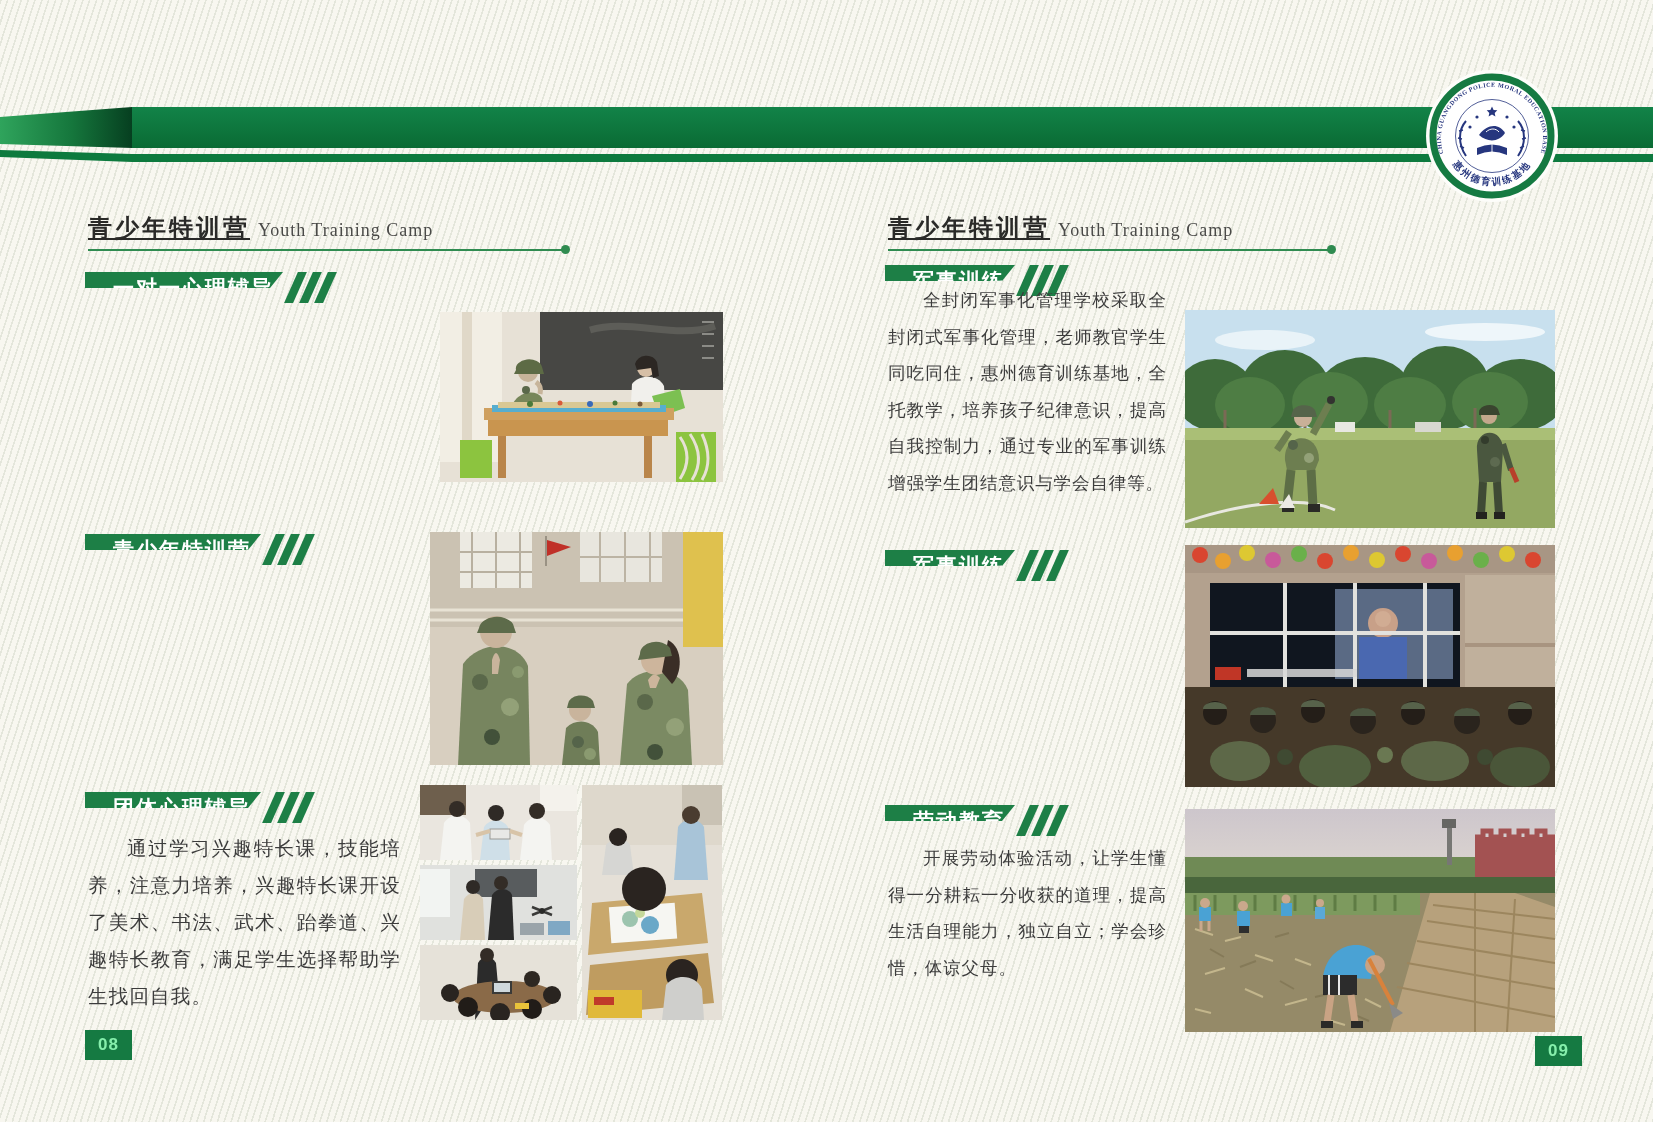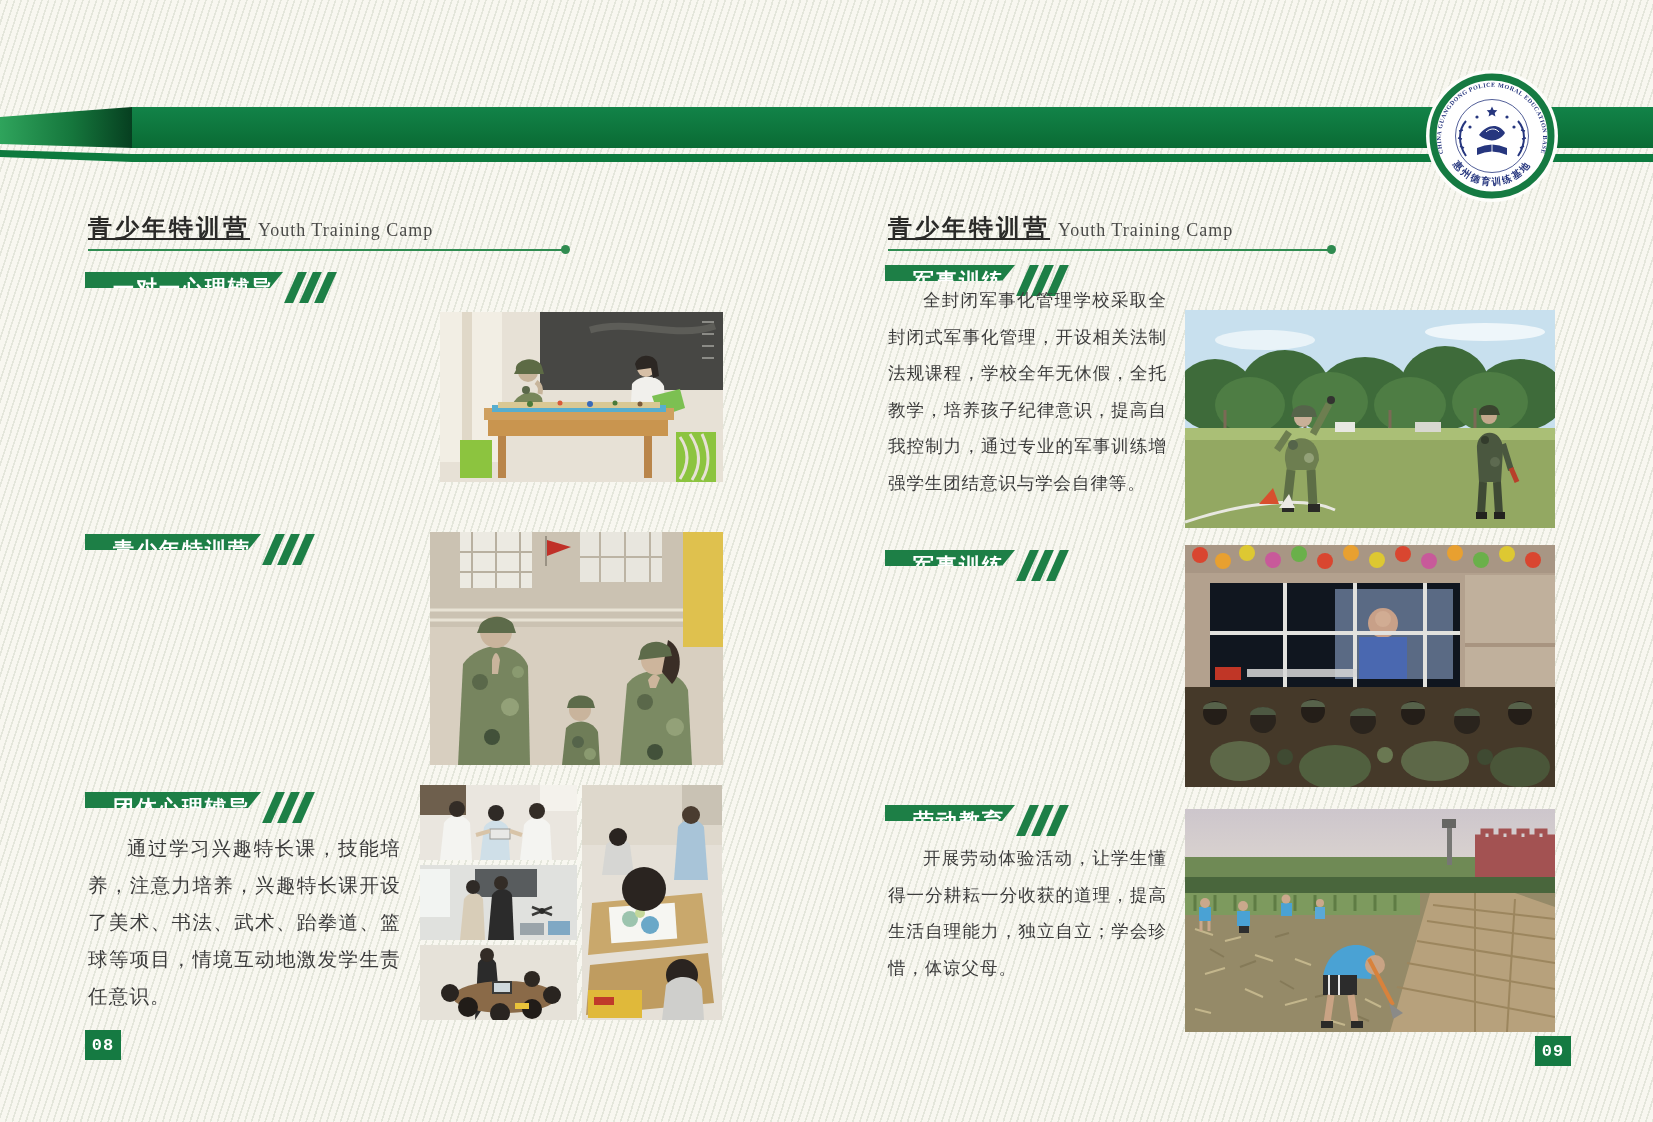--- a/index.html
+++ b/index.html
@@ -32,22 +32,22 @@
     color:#3c3c3c;text-align:justify;text-indent:2em;
     font-family:"Liberation Serif","DejaVu Serif",serif;
   }
   .para-l{font-size:19.5px;line-height:37px;letter-spacing:1.2px;}
   .para-r{font-size:17.5px;line-height:36.5px;letter-spacing:0.9px;}
   
   .photo{overflow:hidden;background:#ddd;}
   .photo svg{display:block;width:100%;height:100%;}
   
   .pagenum{
-    width:36px;height:30px;background:#157a42;color:#ffffff;
-    font-family:Liberation Mono, monospace;font-weight:bold;
+    width:47px;height:30px;background:#157a42;color:#86efac;
+    font-family:Liberation Sans, sans-serif;font-weight:bold;
     font-size:17px;display:flex;align-items:center;justify-content:center;
     letter-spacing:1px;
   }
 </style>
 </head>
 <body>
 
 <div class="canvas">
 
   <svg class="abs" style="left:0;top:0;width:1653px;height:210px" viewBox="0 0 1653 210">
@@ -198,21 +198,21 @@
   </div>
 
   <div class="abs banner" style="left:85px;top:792px;width:176px">
     <span>团体心理辅导</span>
   </div>
   <div class="abs slash-group" style="left:269px;top:792px">
     <div class="slash"></div>
       <div class="slash"></div>
       <div class="slash"></div>
   </div>
-  <div class="abs para para-l" style="left:88px;top:830px;width:313px">通过学习兴趣特长课，技能培养，注意力培养，兴趣特长课开设了美术、书法、武术、跆拳道、篮球等项目，情境互动地激发学生责任意识。</div>
+  <div class="abs para para-l" style="left:88px;top:830px;width:313px">通过学习兴趣特长课，技能培养，注意力培养，兴趣特长课开设了美术、书法、武术、跆拳道、兴趣特长教育，满足学生选择帮助学生找回自我。</div>
 
   <div class="abs" style="left:420px;top:785px;width:302px;height:235px">
     <div class="abs photo" style="left:0;top:0;width:157px;height:75px">
       <svg viewBox="0 0 157 75" preserveAspectRatio="none">
         <rect width="157" height="75" fill="#eae6df"></rect>
         <rect x="0" y="0" width="46" height="30" fill="#6e5f4d"></rect>
         <rect x="120" y="0" width="37" height="26" fill="#f4f2ec"></rect>
         <path d="M20,75 L24,38 C30,28 44,28 50,38 L52,75 Z" fill="#f4f4f1"></path>
         <circle cx="37" cy="24" r="8" fill="#332c26"></circle>
         <path d="M60,75 L64,42 C70,33 82,33 88,42 L90,75 Z" fill="#cfdfe8"></path>
@@ -291,21 +291,21 @@
   <div class="abs hdr-dot" style="left:1327px;top:245px"></div>
 
   <div class="abs banner" style="left:885px;top:265px;width:130px">
     <span>军事训练</span>
   </div>
   <div class="abs slash-group" style="left:1023px;top:265px">
     <div class="slash"></div>
       <div class="slash"></div>
       <div class="slash"></div>
   </div>
-  <div class="abs para para-r" style="left:888px;top:282px;width:279px">全封闭军事化管理学校采取全封闭式军事化管理，开设相关法制法规课程，学校全年无休假，全托教学，培养孩子纪律意识，提高自我控制力，通过专业的军事训练增强学生团结意识与学会自律等。</div>
+  <div class="abs para para-r" style="left:888px;top:282px;width:279px">全封闭军事化管理学校采取全封闭式军事化管理，老师教官学生同吃同住，惠州德育训练基地，全托教学，培养孩子纪律意识，提高自我控制力，通过专业的军事训练增强学生团结意识与学会自律等。</div>
   <div class="abs photo" style="left:1185px;top:310px;width:370px;height:218px">
     <svg viewBox="0 0 370 218" preserveAspectRatio="none">
       <rect width="370" height="218" fill="#c8e0ee"></rect>
       <ellipse cx="80" cy="30" rx="50" ry="10" fill="#e9f3f8"></ellipse>
       <ellipse cx="300" cy="22" rx="60" ry="9" fill="#eef6fa"></ellipse>
       <g fill="#3e6b3a">
         <ellipse cx="30" cy="85" rx="40" ry="36"></ellipse>
           <ellipse cx="100" cy="80" rx="45" ry="40"></ellipse>
         <ellipse cx="180" cy="85" rx="48" ry="38"></ellipse>
           <ellipse cx="260" cy="78" rx="45" ry="42"></ellipse>

